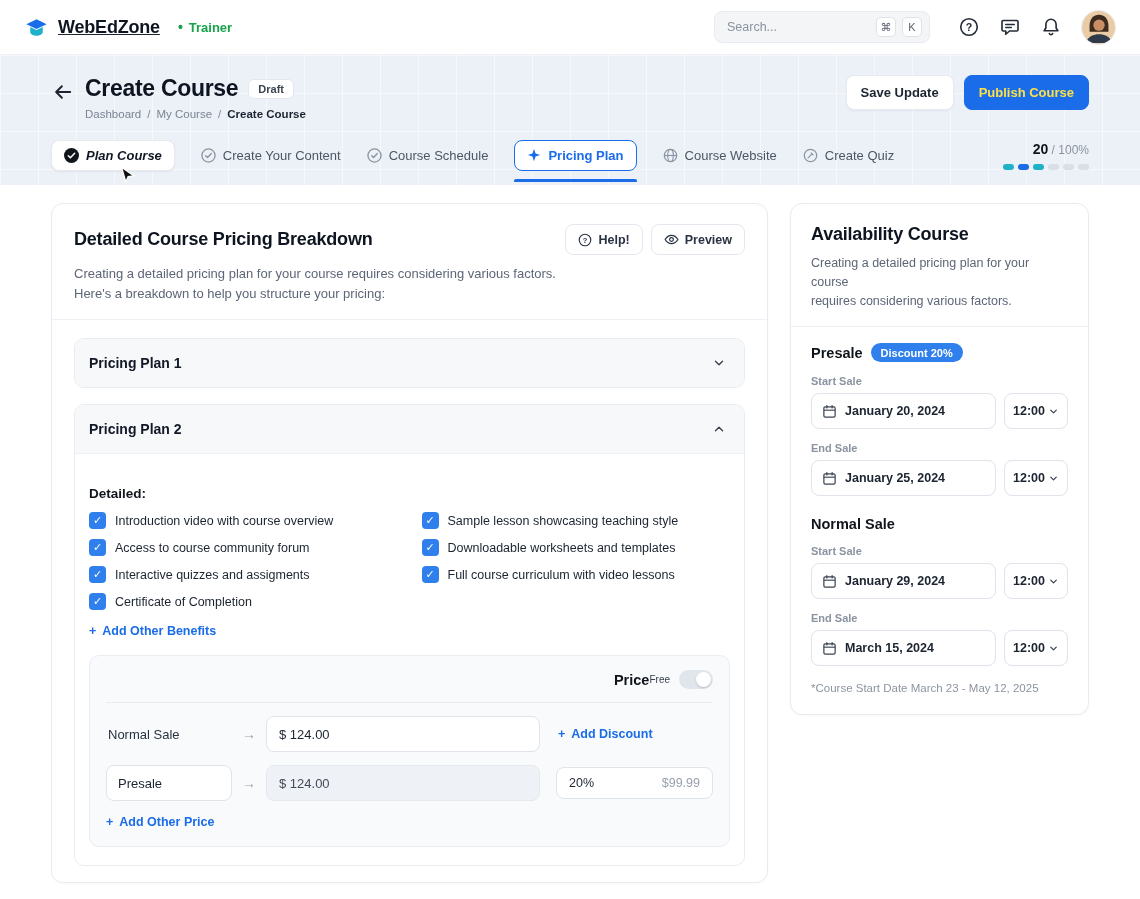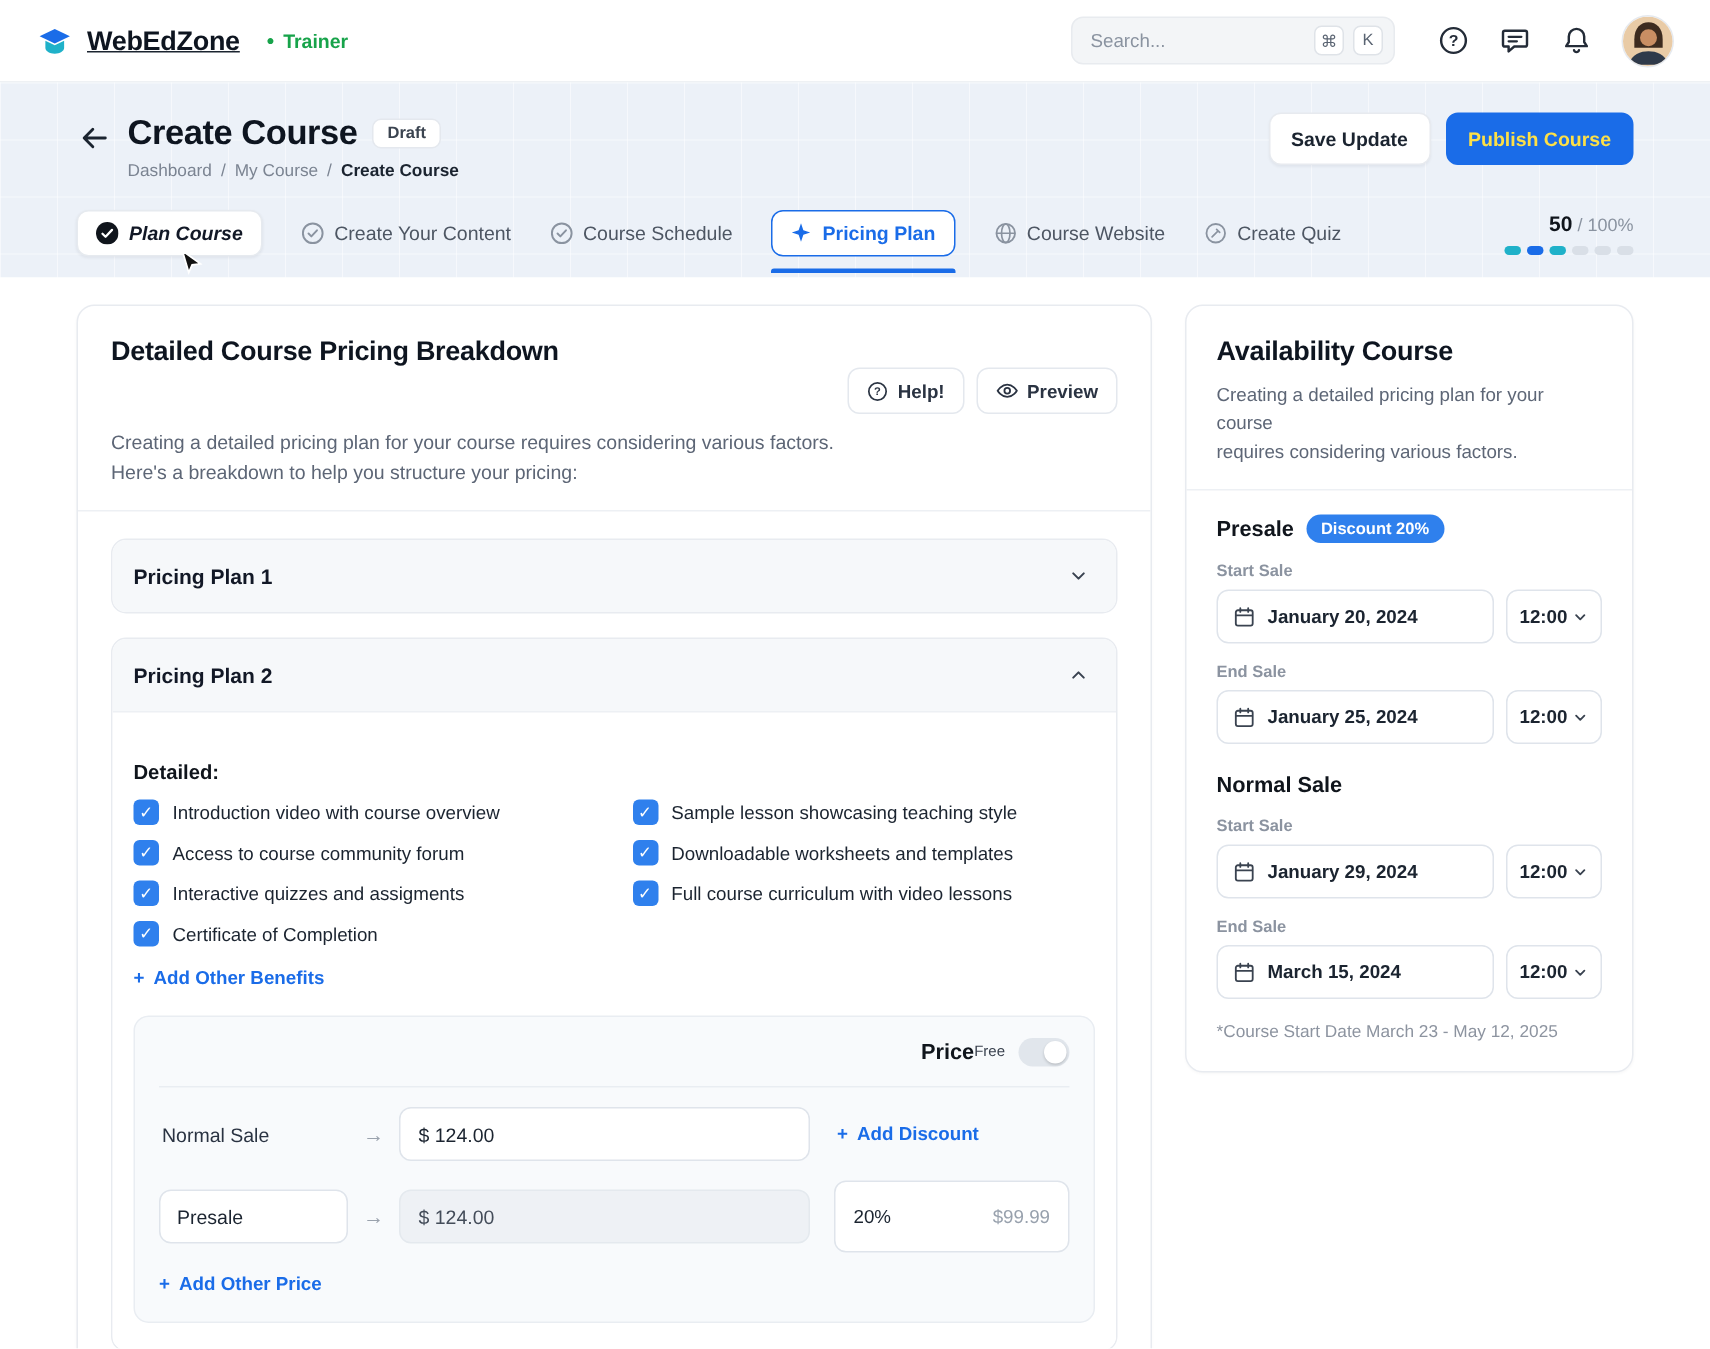--- a/index.html
+++ b/index.html
@@ -52,21 +52,21 @@
   .segments { display:flex; gap:4px; }
   .seg { width:11px; height:6px; border-radius:3px; }
 
   
   .content { display:flex; gap:22px; padding:18px 51px 24px; align-items:flex-start; background:#fff; }
   .card { background:#fff; border:1px solid #e8ebf0; border-radius:12px; box-shadow:0 1px 2px rgba(16,24,40,.03); }
   .left-card { width:717px; flex:none; }
   .right-card { width:299px; flex:none; padding:20px 20px 20px; }
 
   .card-head { padding:20px 22px 16px; }
-  .card-head-row { display:flex; align-items:flex-start;flex-direction:column; }
+  .card-head-row { display:flex; align-items:center; }
   .card-title { font-size:18px; font-weight:800; color:#0e1520; letter-spacing:-0.2px; }
   .head-actions { margin-left:auto; display:flex; gap:8px; }
   .btn-light { display:inline-flex; align-items:center; gap:6px; background:#fff; border:1px solid #e4e8ee; border-radius:8px; padding:7px 12px; font-size:12.5px; font-weight:600; color:#2a3342; cursor:pointer; font-family:inherit; }
   .card-subtitle { margin-top:9px; font-size:13px; color:#5d6676; line-height:1.5; }
   .divider { height:1px; background:#edf0f4; }
 
   .card-body { padding:18px 22px 0; }
   .accordion { border:1px solid #e8ebf0; border-radius:10px; margin-bottom:16px; overflow:hidden; background:#fff; }
   .acc-header { background:#f6f8fa; padding:13px 14px; display:flex; align-items:center; justify-content:space-between; cursor:pointer; }
   .acc-title { font-size:14px; font-weight:700; color:#121826; }
@@ -93,21 +93,21 @@
   .free-wrap { display:flex; align-items:center; gap:9px; font-size:10px; color:#39414e; }
   .toggle { width:34px; height:19px; border-radius:999px; background:#e1e6ec; position:relative; cursor:pointer; }
   .toggle .knob { position:absolute; top:2px; right:2px; width:15px; height:15px; border-radius:50%; background:#fff; box-shadow:0 1px 2px rgba(0,0,0,.18); }
 
   .price-row { display:flex; align-items:center; gap:10px; margin-top:13px; }
   .plabel { width:126px; flex:none; font-size:13px; color:#2a3342; font-weight:500; padding-left:2px; }
   .pselect { width:126px; flex:none; height:36px; background:#fff; border:1px solid #dfe4eb; border-radius:8px; display:flex; align-items:center; padding:0 11px; font-size:13px; color:#1b2430; cursor:pointer; }
   .arrow { color:#9aa2ad; font-size:14px; flex:none; }
   .price-input { width:274px; flex:none; }
   .price-input.disabled { background:#eef1f5; border-color:#e4e9ee; color:#434c59; }
-  .discount-box { width:190px; height:48px; border:1px solid #dfe4eb; border-radius:8px; background:#fff; display:flex; align-items:center; justify-content:space-between; padding:0 12px; font-size:12.5px; margin-left:6px; cursor:pointer; }
+  .discount-box { width:190px; height:32px; border:1px solid #dfe4eb; border-radius:8px; background:#fff; display:flex; align-items:center; justify-content:space-between; padding:0 12px; font-size:12.5px; margin-left:6px; cursor:pointer; }
   .discount-box .pct { color:#1b2430; }
   .discount-box .amt { color:#98a1ad; }
   .add-discount { margin-left:8px; }
 
   
   .r-title { font-size:18px; font-weight:800; color:#0e1520; letter-spacing:-0.2px; }
   .r-sub { margin-top:9px; font-size:12.5px; color:#5d6676; line-height:1.5; }
   .r-divider { height:1px; background:#edf0f4; margin:16px -20px 16px; }
   .sale-head { display:flex; align-items:center; gap:8px; }
   .sale-title { font-size:14.5px; font-weight:800; color:#10151c; }
@@ -259,21 +259,21 @@
           <svg width="15" height="15" viewBox="0 0 16 16" fill="none">
               <circle cx="8" cy="8" r="6.6" stroke="#8a93a0" stroke-width="1.3"></circle>
               <path d="M5.4 10.6l4.3-4.3M8.6 5.2l2.2 2.2" stroke="#8a93a0" stroke-width="1.2" stroke-linecap="round"></path>
             </svg>
         </span>
         <span>Create Quiz</span>
       </div>
 
       <div class="progress-wrap">
         <div class="progress-text">
-          <span class="pv">50</span>
+          <span class="pv">20</span>
           <span>/</span>
           <span>100%</span>
         </div>
         <div class="segments">
             <div class="seg" style="background: rgb(31, 177, 201);"></div>
             <div class="seg" style="background: rgb(26, 108, 232);"></div>
             <div class="seg" style="background: rgb(31, 177, 201);"></div>
             <div class="seg" style="background: rgb(217, 223, 231);"></div>
             <div class="seg" style="background: rgb(217, 223, 231);"></div>
             <div class="seg" style="background: rgb(217, 223, 231);"></div>

